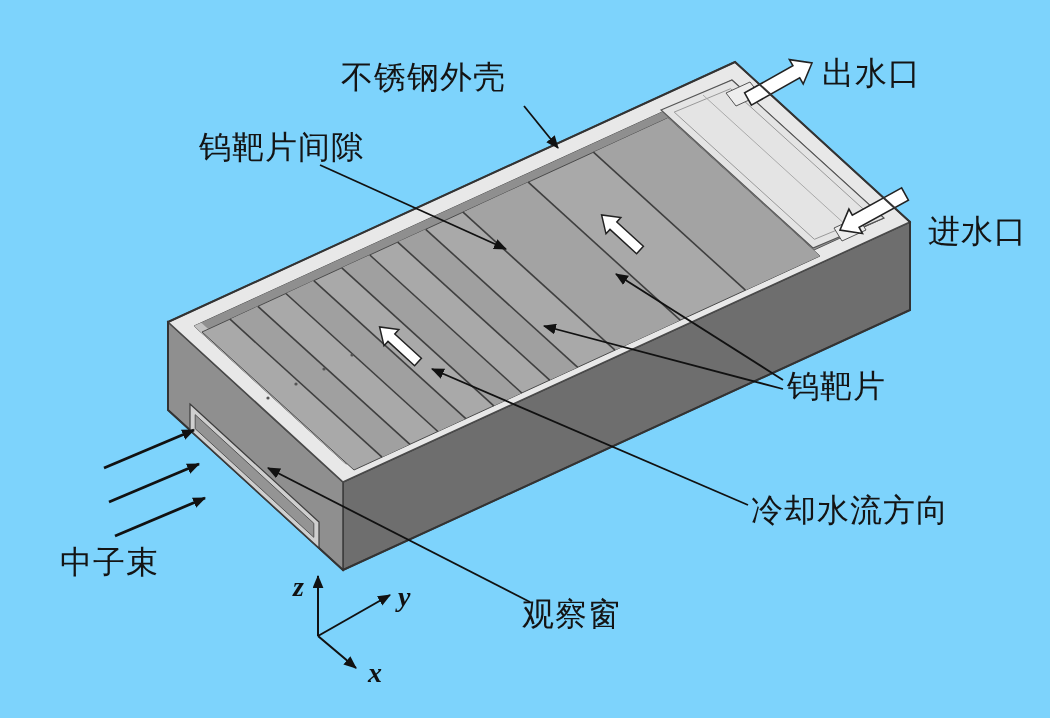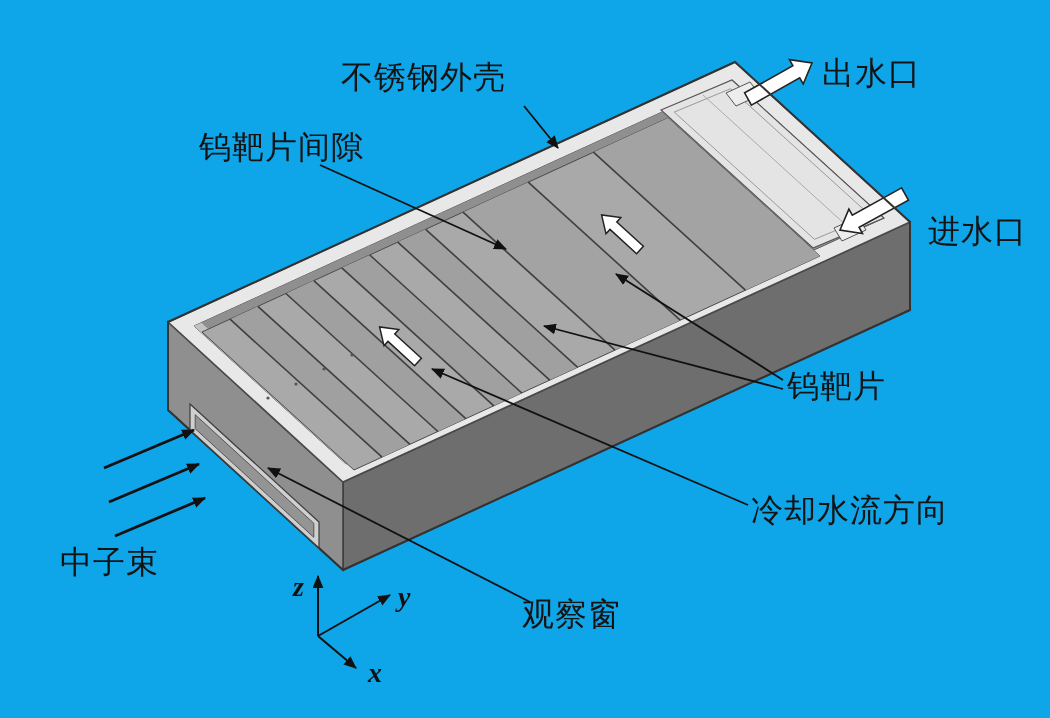--- a/index.html
+++ b/index.html
@@ -1,20 +1,20 @@
 <!DOCTYPE html>
 <html><head>
 <meta charset="utf-8">
 <style>
   html, body { margin: 0; padding: 0; background: #ffffff; }
   .stage {
     position: relative;
     width: 1050px;
     height: 718px;
-    background: #0ea5e9;
+    background: #7dd3fc;
     overflow: hidden;
     font-family: "Liberation Sans", sans-serif;
   }
   svg { display: block; }
   .lbl {
     font-family: "Liberation Sans", sans-serif;
     font-size: 32px;
     fill: #141414;
     letter-spacing: 1px;
   }

